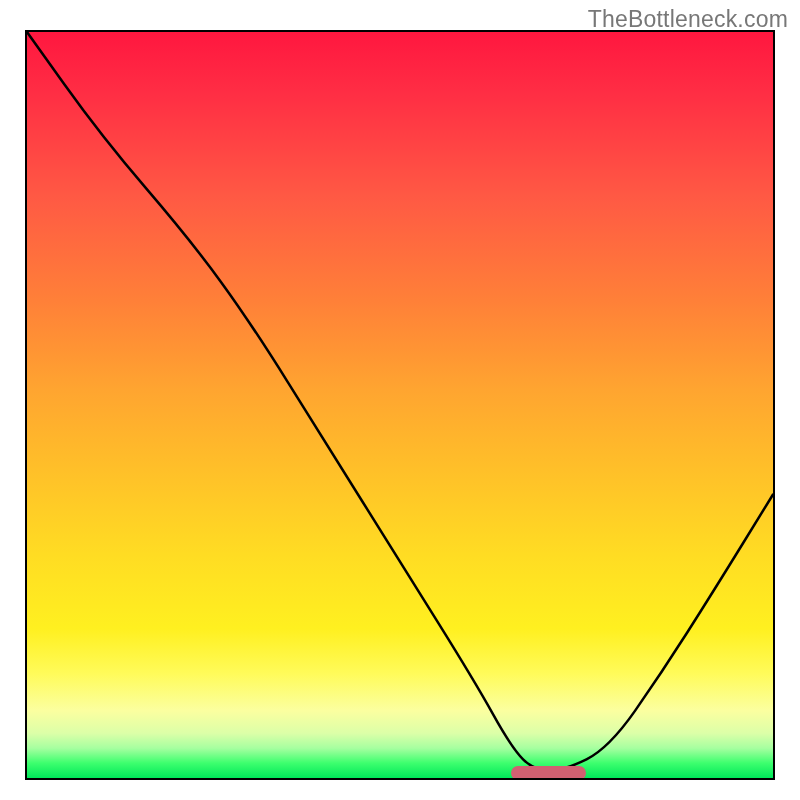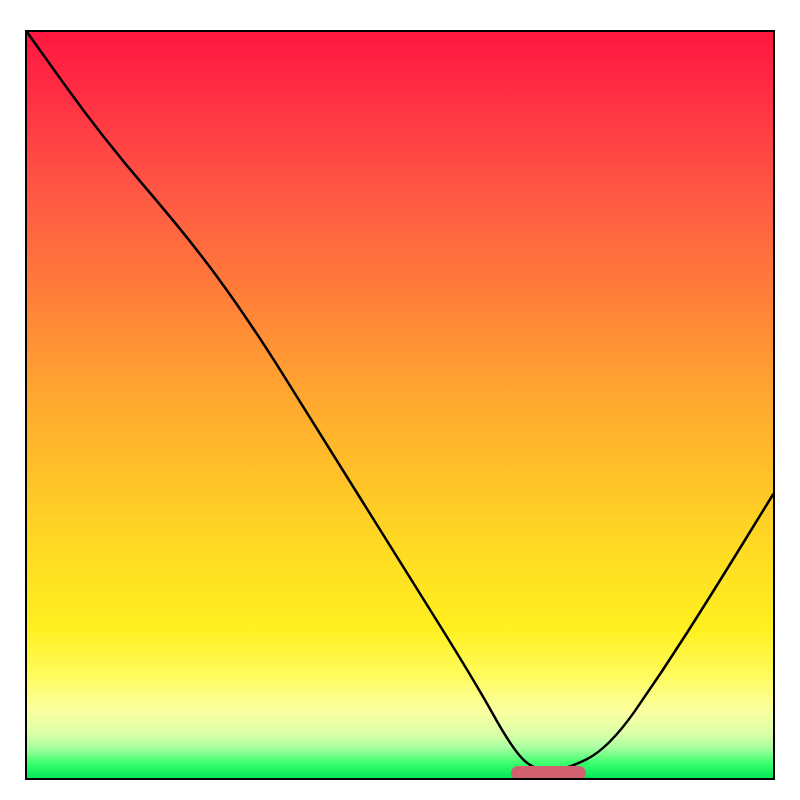--- a/index.html
+++ b/index.html
@@ -69,20 +69,21 @@
     position: absolute;
     height: 14px;
     background: #d16071;
     border-radius: 7px;
   }
 </style>
 </head>
 <body>
 
 <div class="wrap">
+  <div class="watermark">TheBottleneck.com</div>
 
   <div class="chart-frame">
     <div class="gradient-bg"></div>
 
     <svg class="curve" viewBox="0 0 745 745" preserveAspectRatio="none">
       <path id="curve-path" d="M 0 0 Q 0 0 37.25 52.14999999999998 Q 74.5 104.29999999999995 119.2 156.45 Q 163.9 208.60000000000002 193.7 249.57500000000002 Q 223.5 290.55 260.75 350.15 Q 298 409.75 335.25 469.35 Q 372.5 528.95 409.75 588.55 Q 447 648.15 465.625 681.675 Q 484.25 715.2 495.425 726.375 Q 506.6 737.55 521.5 737.55 Q 536.4 737.55 558.75 726.375 Q 581.1 715.2 607.175 677.95 Q 633.25 640.7 659.325 599.725 Q 685.4 558.75 715.2 510.325 T 745 461.9" fill="none" stroke="#000" stroke-width="2.5" stroke-linecap="round" stroke-linejoin="round"></path>
     </svg>
 
     <div class="bar" id="highlight-bar" style="left: 484.25px; width: 74.5px; bottom: -2px;"></div>
   </div>

